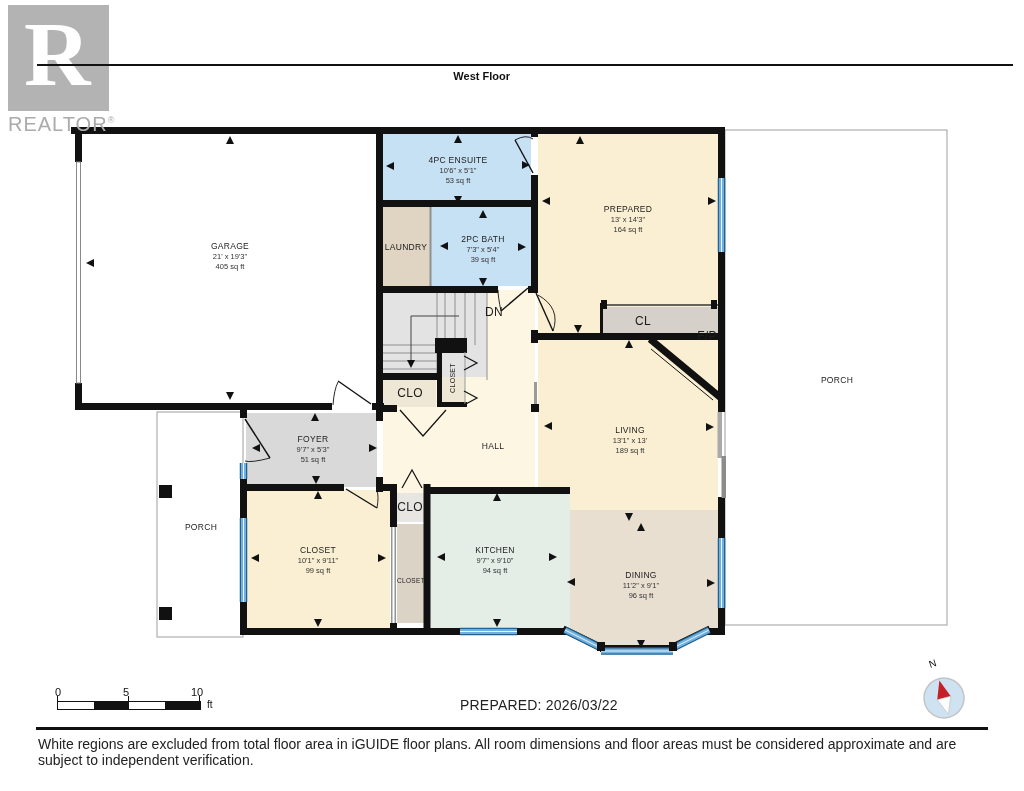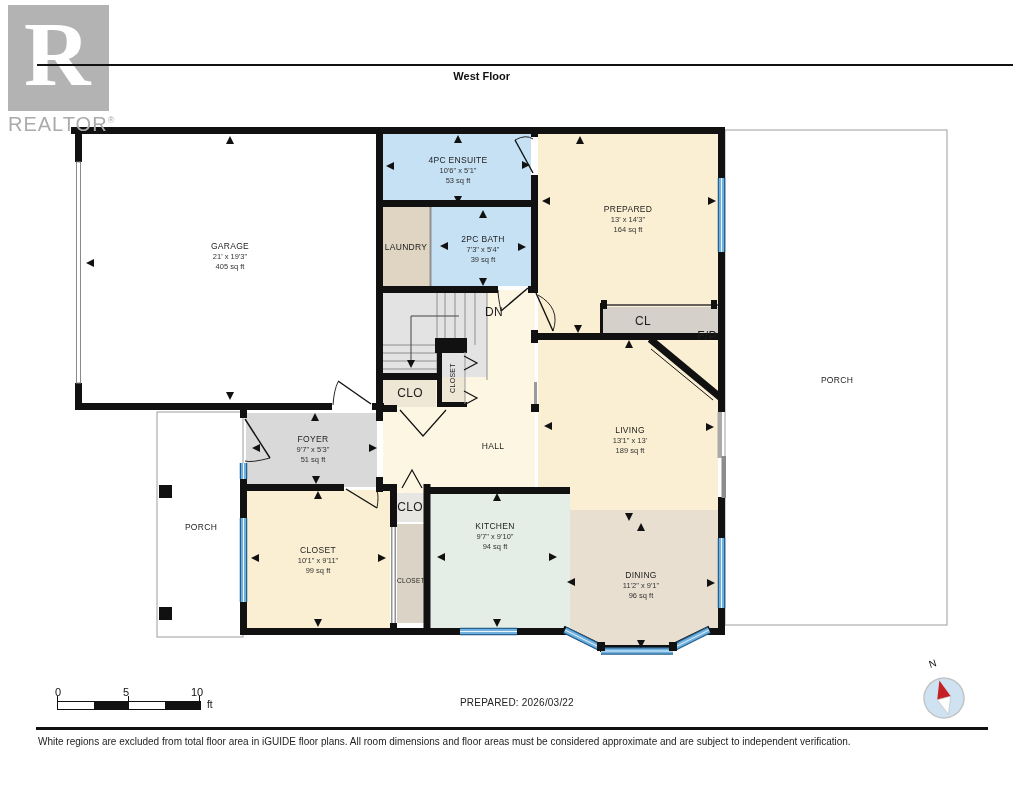--- a/index.html
+++ b/index.html
@@ -33,25 +33,25 @@
   .tag.tiny{font-size:6.5px;}
   
   #scalebar{position:absolute;left:55px;top:686px;width:220px;height:30px;font-size:11px;}
   #scalebar .num{position:absolute;top:0;}
   #sb-bar{position:absolute;left:2px;top:15px;width:142px;height:7px;border:1px solid #111;
           display:flex;}
   #sb-bar div{height:7px;}
   #sb-ft{position:absolute;left:152px;top:13px;font-size:10px;}
   .sb-tick{position:absolute;top:10px;width:1px;height:6px;background:#111;}
   
-  #prepared{position:absolute;left:460px;top:697px;font-size:10px;color:#222;letter-spacing:.2px;}
+  #prepared{position:absolute;left:460px;top:697px;font-size:14px;color:#222;letter-spacing:.2px;}
   #north-label{position:absolute;left:929px;top:658px;font-size:10px;color:#111;
                transform:rotate(-18deg);z-index:6;}
   #footer-rule{position:absolute;left:36px;top:727px;width:952px;height:3px;background:#111;}
-  #footer-text{position:absolute;left:38px;top:736px;right:20px;font-size:10px;color:#222;}
+  #footer-text{position:absolute;left:38px;top:736px;right:20px;font-size:14px;color:#222;}
 </style>
 </head>
 <body>
 
 <div id="page">
 
   <svg id="plan" viewBox="0 0 1024 791">
 
     <g>
       <rect x="725" y="130" width="222" height="495" fill="#ffffff" stroke="#9e9e9e" stroke-width="1"></rect>
@@ -271,21 +271,21 @@
   <div class="room-label" style="left:313px;top:449px">
     <span class="rn">FOYER</span>
     <span class="rd">9'7" x 5'3"</span>
     <span class="ra">51 sq ft</span>
   </div>
   <div class="room-label" style="left:318px;top:560px">
     <span class="rn">CLOSET</span>
     <span class="rd">10'1" x 9'11"</span>
     <span class="ra">99 sq ft</span>
   </div>
-  <div class="room-label" style="left:495px;top:536px">
+  <div class="room-label" style="left:495px;top:560px">
     <span class="rn">KITCHEN</span>
     <span class="rd">9'7" x 9'10"</span>
     <span class="ra">94 sq ft</span>
   </div>
   <div class="room-label" style="left:641px;top:585px">
     <span class="rn">DINING</span>
     <span class="rd">11'2" x 9'1"</span>
     <span class="ra">96 sq ft</span>
   </div>
   <div class="room-label" style="left:493px;top:447px">

